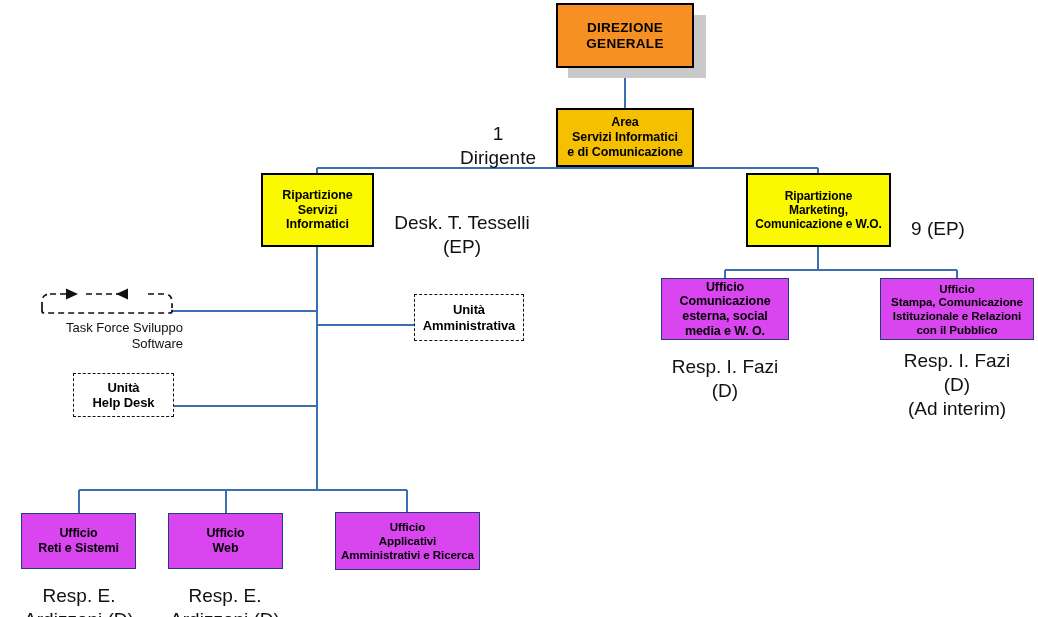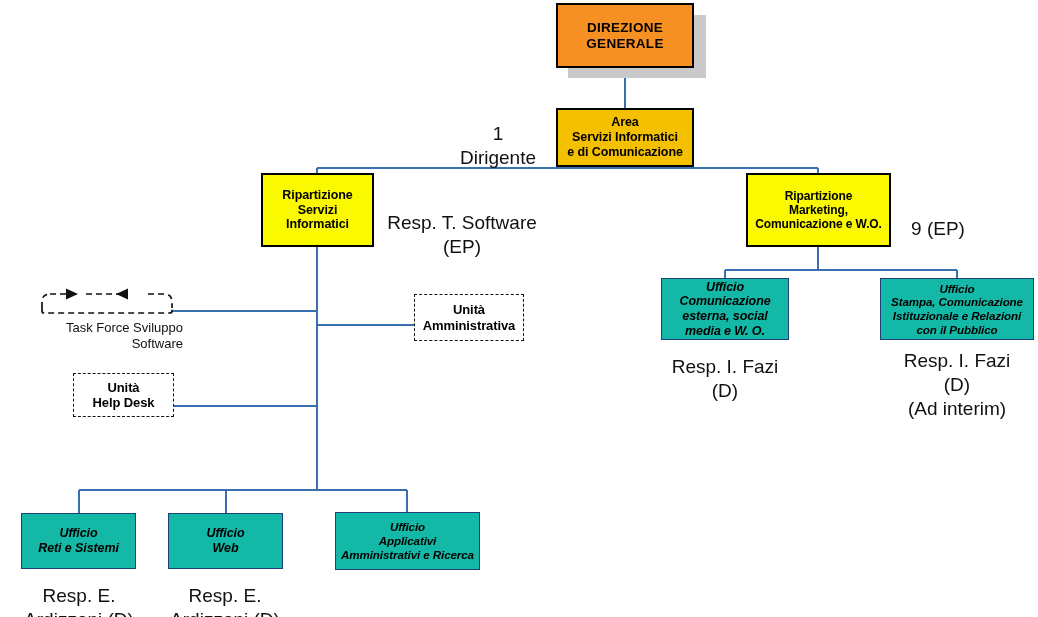--- a/index.html
+++ b/index.html
@@ -56,25 +56,24 @@
     font-size: 12.5px;
     z-index: 3;
   }
   .node-rip {
     background: #FBF900;
     border: 2px solid #000000;
     font-size: 12.5px;
     z-index: 3;
   }
   .node-uff {
-    background: #14b8a6;
+    background: #d946ef;
     border: 1.6px solid #1F3F7A;
     font-size: 12.5px;
     z-index: 3;
-    font-style: italic;
   }
   .node-dashed {
     background: #ffffff;
     border: 1.6px dashed #111111;
     font-size: 13px;
     z-index: 3;
   }
   .caption {
     position: absolute;
     font-size: 19px;
@@ -190,21 +189,21 @@
 
   <div class="node node-uff" style="left:168px; top:513px; width:115px; height:56px;">Ufficio
 Web</div>
 
   <div class="node node-uff" style="left:335px; top:512px; width:145px; height:58px; font-size:11.6px;">Ufficio
 Applicativi
 Amministrativi e Ricerca</div>
 
   <div class="caption" style="left:453px; top:122px; width:90px;">1 Dirigente</div>
 
-  <div class="caption" style="left:387px; top:211px; width:150px;">Resp. T. Software (EP)</div>
+  <div class="caption" style="left:387px; top:211px; width:150px;">Desk. T. Tesselli (EP)</div>
 
   <div class="caption" style="left:908px; top:217px; width:60px;">9 (EP)</div>
 
   <div class="caption" style="left:660px; top:355px; width:130px;">Resp. I. Fazi (D)</div>
 
   <div class="caption" style="left:892px; top:349px; width:130px;">Resp. I. Fazi (D)
 (Ad interim)</div>
 
   <div class="tf-label" style="left:33px; top:320px; width:150px;">Task Force Sviluppo
 Software</div>

